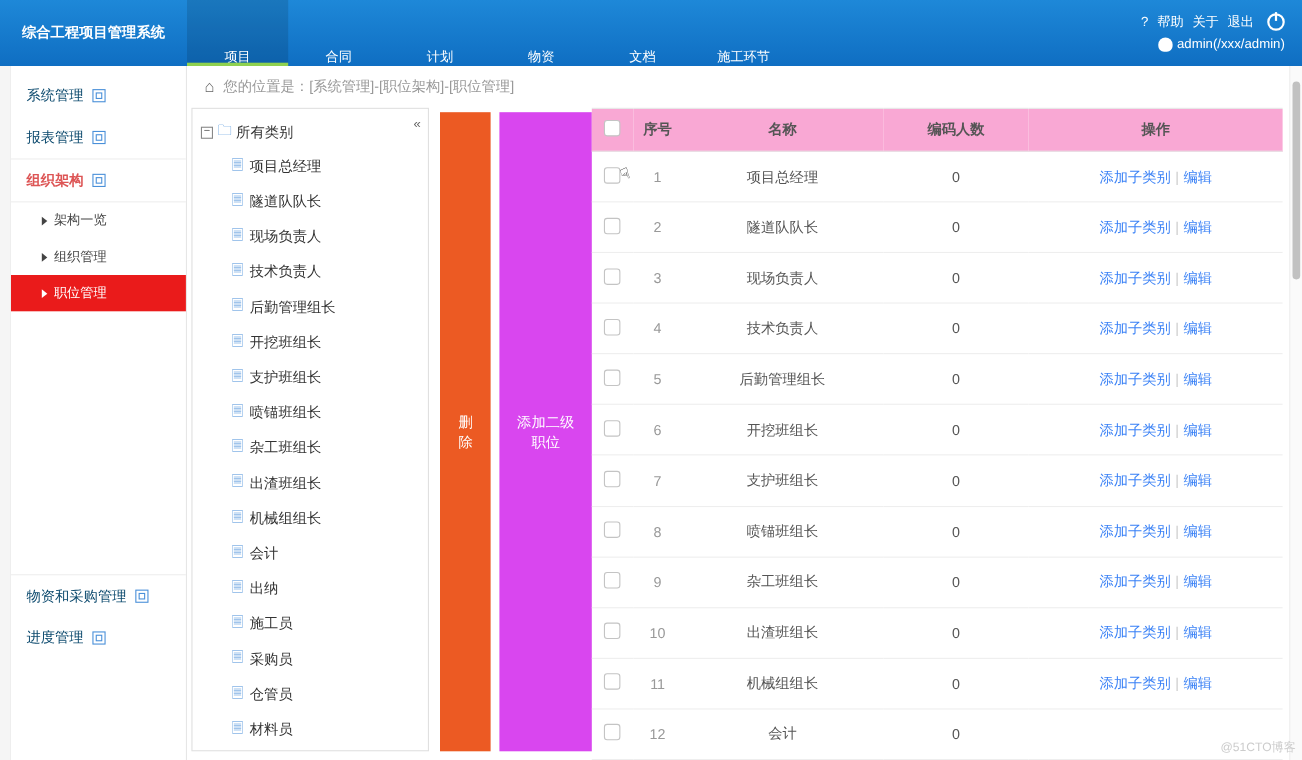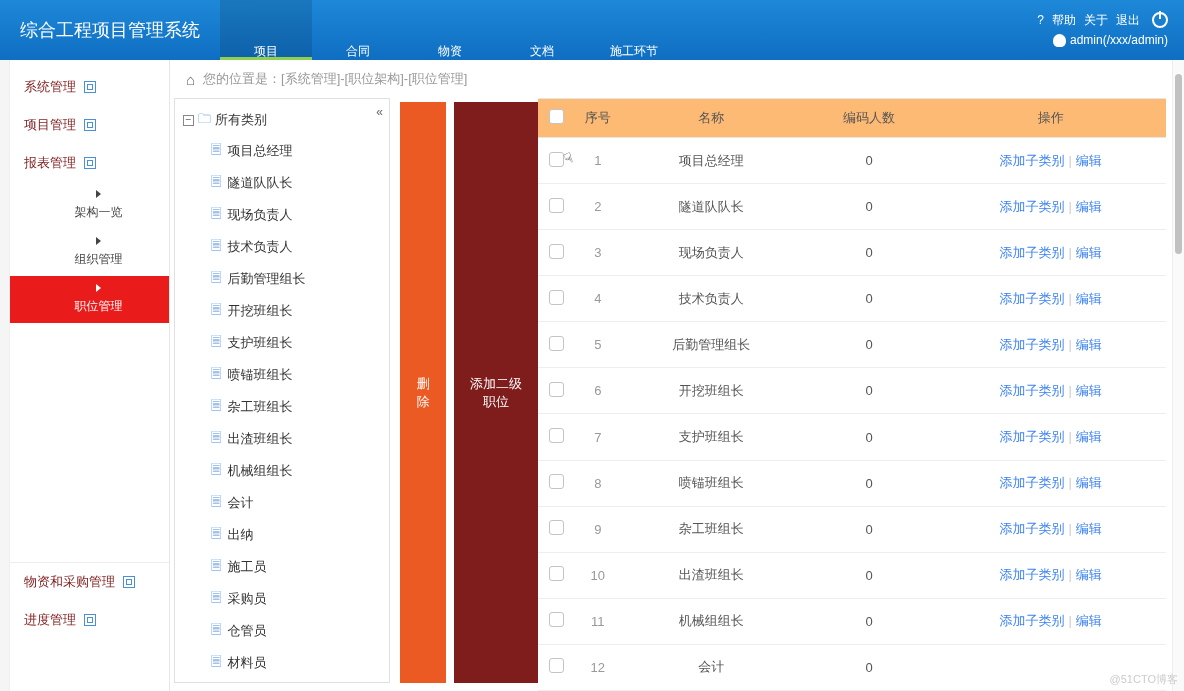--- a/index.html
+++ b/index.html
@@ -1,36 +1,36 @@
 <!DOCTYPE html>
 <html><head>
   <meta charset="utf-8">
   <style>
     * { margin: 0; padding: 0; box-sizing: border-box; }
     body { font-family: "Microsoft YaHei", Arial, sans-serif; font-size: 13px; color: #555; background: #fff; }
     
     .header { background: linear-gradient(to bottom, #1e88d8, #0f6ec2); height: 60px; display: flex; align-items: center; color: #fff; position: relative; }
-    .header-title { font-size: 18px; font-weight: normal; padding: 0 20px; min-width: 170px; }
+    .header-title { font-size: 13px; font-weight: bold; padding: 0 20px; min-width: 170px; }
     .nav-items { display: flex; height: 100%; }
     .nav-item { width: 92px; display: flex; flex-direction: column; align-items: center; justify-content: flex-end; cursor: pointer; position: relative; gap: 40px; }
     .nav-item.active { background: rgba(0,0,0,0.12); }
     .nav-item.active::after { content:''; position:absolute; bottom:0; left:0; right:0; height:3px; background:#8fd14f; }
     .nav-icon { width: 30px; height: 28px; margin-bottom: 4px; display:flex; align-items:center; justify-content:center; }
     .nav-label { font-size: 12px; }
     .header-right { margin-left: auto; padding-right: 16px; font-size: 12px; text-align:right; line-height:1.7; }
     .header-links { display:flex; gap:8px; align-items:center; justify-content:flex-end; }
     .header-links span { cursor:pointer; }
     .user-line { display:flex; align-items:center; gap:4px; justify-content:flex-end; }
     
     .body { display: flex; height: calc(691px - 60px); }
     
     .sidebar { width: 160px; border-right: 1px solid #e6e6e6; overflow-y:auto; flex-shrink:0; padding-top:8px; background:#fff; }
-    .side-group { padding: 10px 14px; display:flex; align-items:center; gap:8px; color:#7f1d1d; cursor:pointer; font-size:13px; }
+    .side-group { padding: 10px 14px; display:flex; align-items:center; gap:8px; color:#0c4a6e; cursor:pointer; font-size:13px; }
     .side-group.active-section { color:#d55; font-weight:bold; border-top:1px solid #eee; border-bottom:1px solid #eee; background:#fff; }
-    .side-sub { padding: 8px 10px 8px 28px; display:flex; align-items:center; gap:6px; cursor:pointer; font-size:12px; color:#444;flex-direction:column; }
+    .side-sub { padding: 8px 10px 8px 28px; display:flex; align-items:center; gap:6px; cursor:pointer; font-size:12px; color:#444; }
     .side-sub.selected { background:#ea1b1b; color:#ffffff; }
     .square-icon { width:12px; height:12px; border:1px solid #4a90d9; display:inline-block; position:relative; flex-shrink:0; }
     .square-icon::before { content:''; position:absolute; left:2px; top:2px; right:2px; bottom:2px; border:1px solid #4a90d9; }
     .caret { width:0;height:0;border-top:4px solid transparent;border-bottom:4px solid transparent;border-left:5px solid #444; flex-shrink:0; }
     .sidebar-spacer { height: 240px; border-bottom:1px solid #eee; }
     .left-scroll-track { width:10px; background:#f5f5f5; flex-shrink:0; border-right:1px solid #eee;}
     
     .content { flex:1; display:flex; flex-direction:column; min-width:0; }
     .breadcrumb { padding: 10px 16px; color:#999; font-size:13px; display:flex; align-items:center; gap:8px; }
     .home-icon { color:#666; font-size:15px; }
@@ -41,24 +41,24 @@
     .tree-root { padding:4px 8px; display:flex; align-items:center; gap:4px; font-size:13px; color:#333; }
     .tree-node { padding:5px 4px 5px 36px; display:flex; align-items:center; gap:6px; font-size:13px; color:#333; cursor:pointer; }
     .folder-icon { color:#4a90d9; font-size:13px;}
     .collapse-btn { position:absolute; right:6px; top:6px; color:#666; cursor:pointer; font-size:12px; }
     .toggle-minus { width:11px;height:11px;border:1px solid #888;display:inline-flex;align-items:center;justify-content:center;font-size:10px;line-height:1;color:#555;background:#fff; flex-shrink:0; }
     
     .table-area { flex:1; padding:0 6px 0 10px; display:flex; flex-direction:row; min-width:0; }
     .btn-row { padding: 4px 0 8px; display:flex; gap:8px; }
     .btn { padding: 7px 14px; color:#fff; border:none; cursor:pointer; font-size:13px; }
     .btn-delete { background:#ec5a23; }
-    .btn-add { background:#7f1d1d; }
+    .btn-add { background:#d946ef; }
     
     .tbl { width:100%; border-collapse:collapse; }
-    .tbl th { background:#fdba74; border-top:1px solid #e6e6e6; border-bottom:1px solid #e6e6e6; padding:10px 8px; font-weight:normal; color:#555; font-size:13px; text-align:center; }
+    .tbl th { background:#f9a8d4; border-top:1px solid #e6e6e6; border-bottom:1px solid #e6e6e6; padding:10px 8px; font-weight:bold; color:#555; font-size:13px; text-align:center; }
     .tbl td { border-bottom:1px solid #eee; padding:13px 8px; text-align:center; color:#555; font-size:13px; }
     .tbl td.col-seq { color:#999; width:44px; }
     .tbl .col-chk { width:38px; }
     .chk { width:15px; height:15px; border:1px solid #c4c4c4; border-radius:3px; display:inline-block; background:#fff; cursor:pointer; }
     .act-link { color:#3b82f6; cursor:pointer; }
     .act-sep { color:#ccc; margin:0 4px; }
     .cursor-hand { position:relative; }
     .cursor-hand::after { content:'☟'; position:absolute; top:-3px; left:14px; font-size:14px; color:#222; transform:rotate(-20deg); }
     
     .right-scroll-track { width:12px; background:#fafafa; flex-shrink:0; border-left:1px solid #eee; position:relative; }
@@ -89,20 +89,29 @@
           <svg width="26" height="26" viewBox="0 0 24 24">
             <polygon points="3,21 21,3 21,21" fill="#2196f3"></polygon>
             <rect x="14" y="14" width="7" height="7" fill="#fbc02d"></rect>
           </svg>
         </div>
       <div class="nav-label">合同</div>
     </div>
     <div class="nav-item">
       <div class="nav-icon">
           <svg width="26" height="26" viewBox="0 0 24 24">
+            <path d="M12 2 L7 22 L12 18 L17 22 Z" fill="#e53935"></path>
+            <circle cx="12" cy="8" r="2" fill="#fbc02d"></circle>
+          </svg>
+        </div>
+      <div class="nav-label">计划</div>
+    </div>
+    <div class="nav-item">
+      <div class="nav-icon">
+          <svg width="26" height="26" viewBox="0 0 24 24">
             <rect x="4" y="9" width="16" height="8" fill="#546e7a"></rect>
             <rect x="7" y="4" width="10" height="6" fill="#eceff1"></rect>
             <rect x="7" y="15" width="10" height="6" fill="#eceff1"></rect>
             <circle cx="18" cy="12" r="1" fill="#4caf50"></circle>
           </svg>
         </div>
       <div class="nav-label">物资</div>
     </div>
     <div class="nav-item">
       <div class="nav-icon">
@@ -139,25 +148,25 @@
 </div>
 
 <div class="body">
   <div class="left-scroll-track"></div>
   <div class="sidebar">
     <div class="side-group">
         <span>系统管理</span>
         <span class="square-icon"></span>
       </div>
     <div class="side-group">
-        <span>项目管理</span>
-        <span class="square-icon"></span>
-      </div>
-    <div class="side-group">
         <span>报表管理</span>
+        <span class="square-icon"></span>
+      </div>
+    <div class="side-group active-section">
+        <span>组织架构</span>
         <span class="square-icon"></span>
       </div>
     <div class="side-sub">
         <span class="caret"></span>
         <span>架构一览</span>
       </div>
     <div class="side-sub">
         <span class="caret"></span>
         <span>组织管理</span>
       </div>

